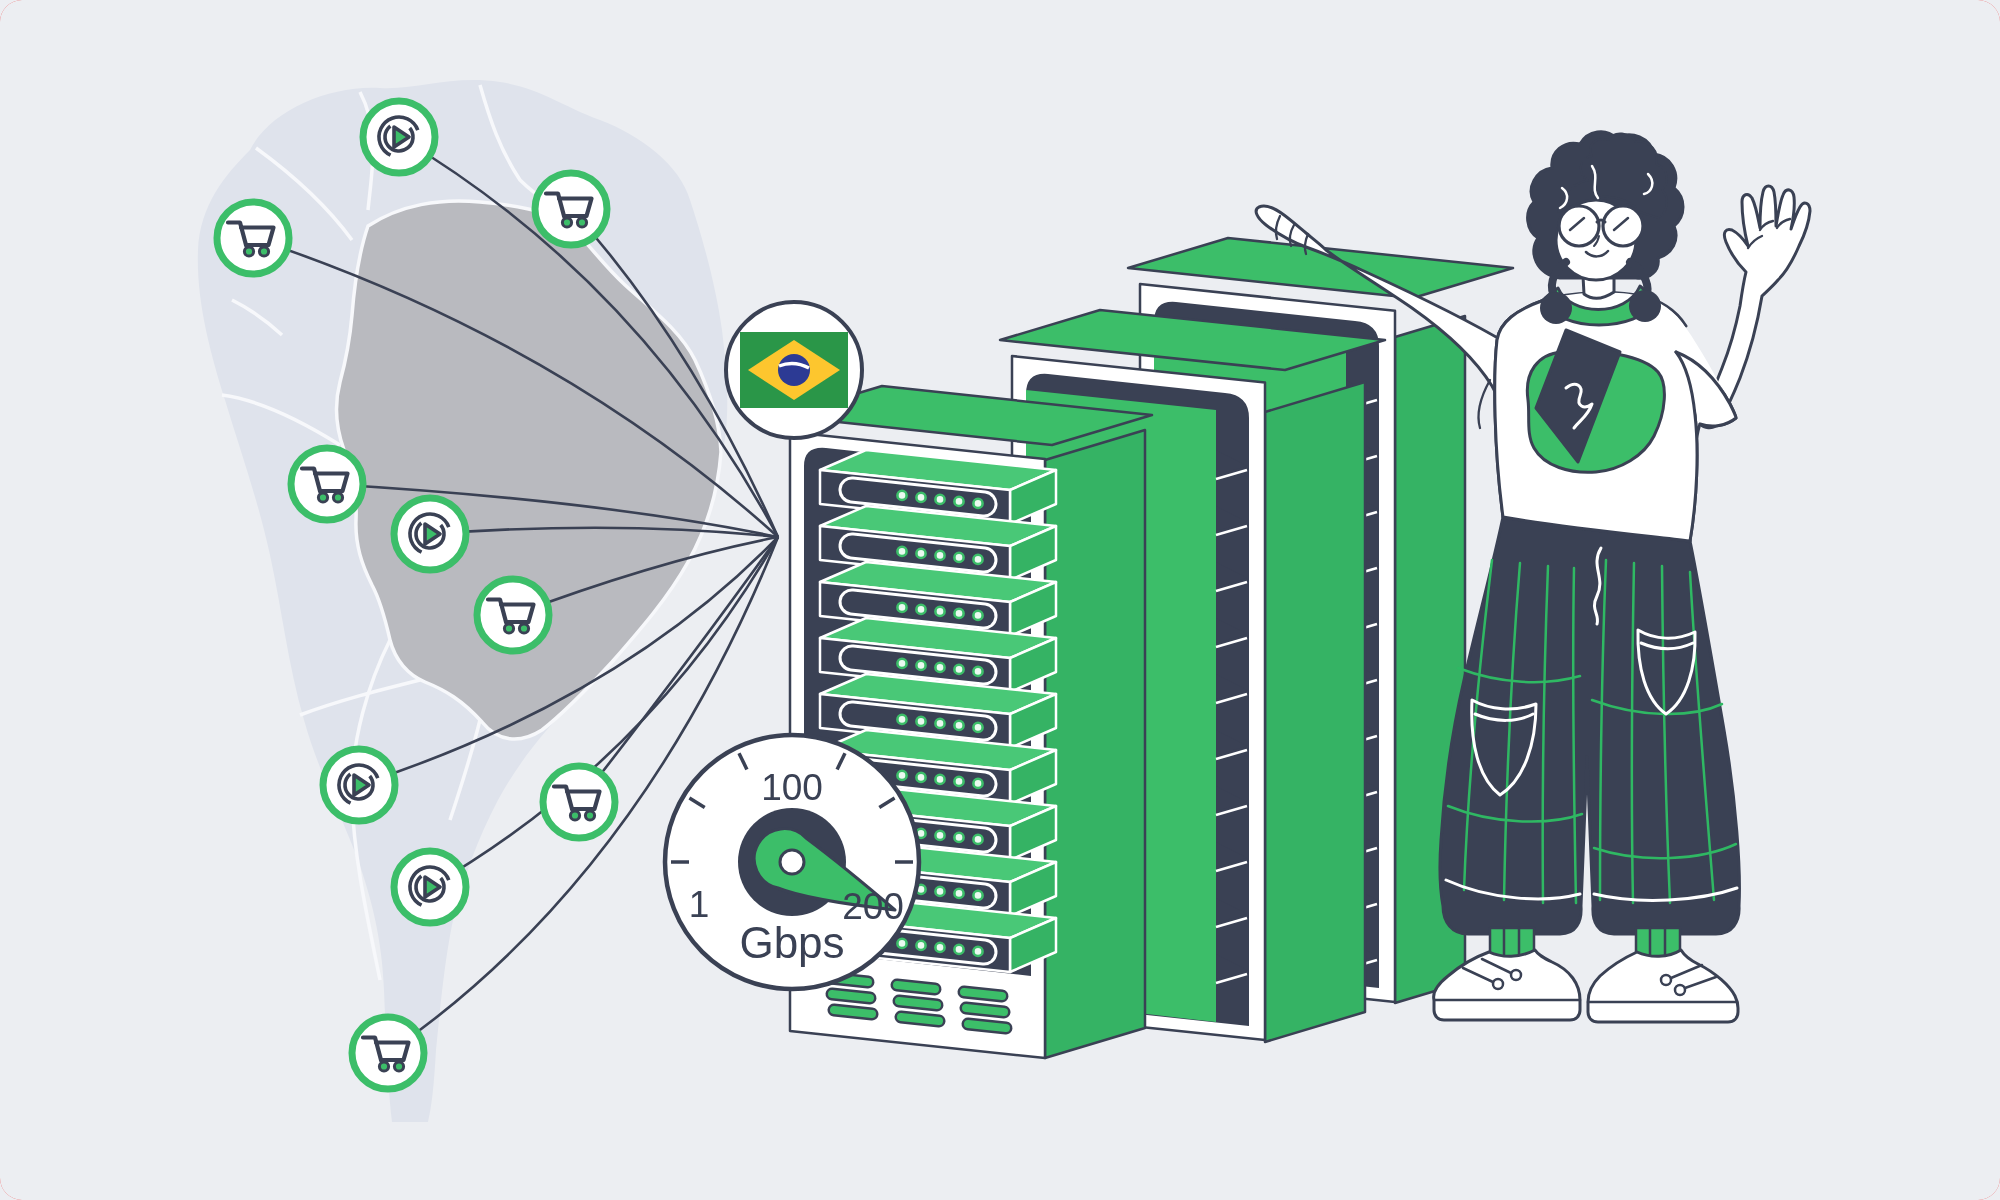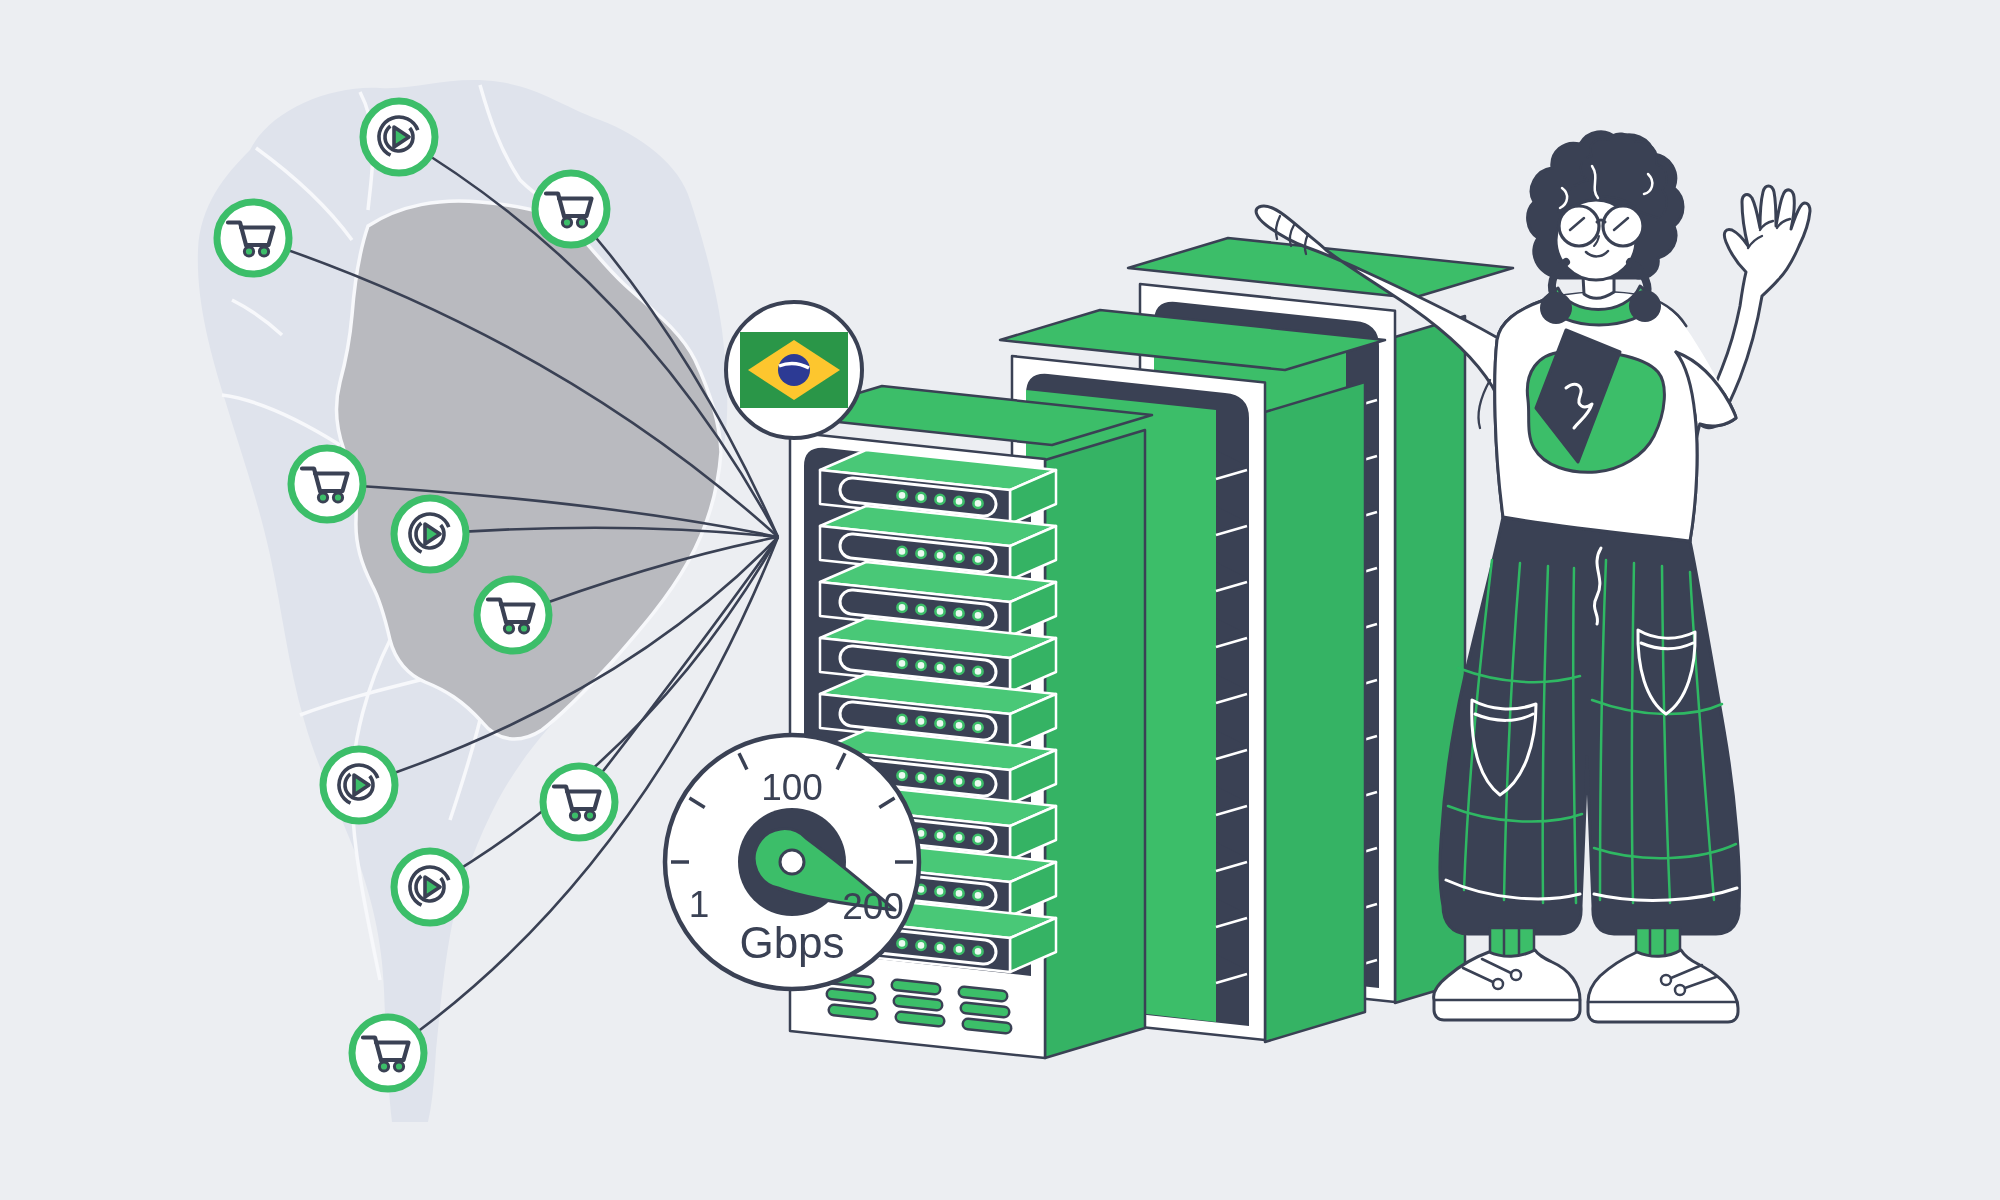--- a/index.html
+++ b/index.html
@@ -1,17 +1,17 @@
 <!DOCTYPE html>
 <html><head>
 <meta charset="utf-8">
 <style>
   html,body{margin:0;padding:0;background:#eceef2;}
   .stage{position:relative;width:2000px;height:1200px;overflow:hidden;background:#ef4444;
-         font-family:"Liberation Sans", sans-serif;}
+         font-family:"Liberation Sans", sans-serif;border-radius:22px;}
   svg{display:block;}
   text{font-family:"Liberation Sans", sans-serif;fill:#3a4154;}
   .gauge-num{font-size:37px;}
   .gauge-unit{font-size:44px;}
 </style>
 </head>
 <body>
 
 <div class="stage">
 <svg width="2000" height="1200" viewBox="0 0 2000 1200">

